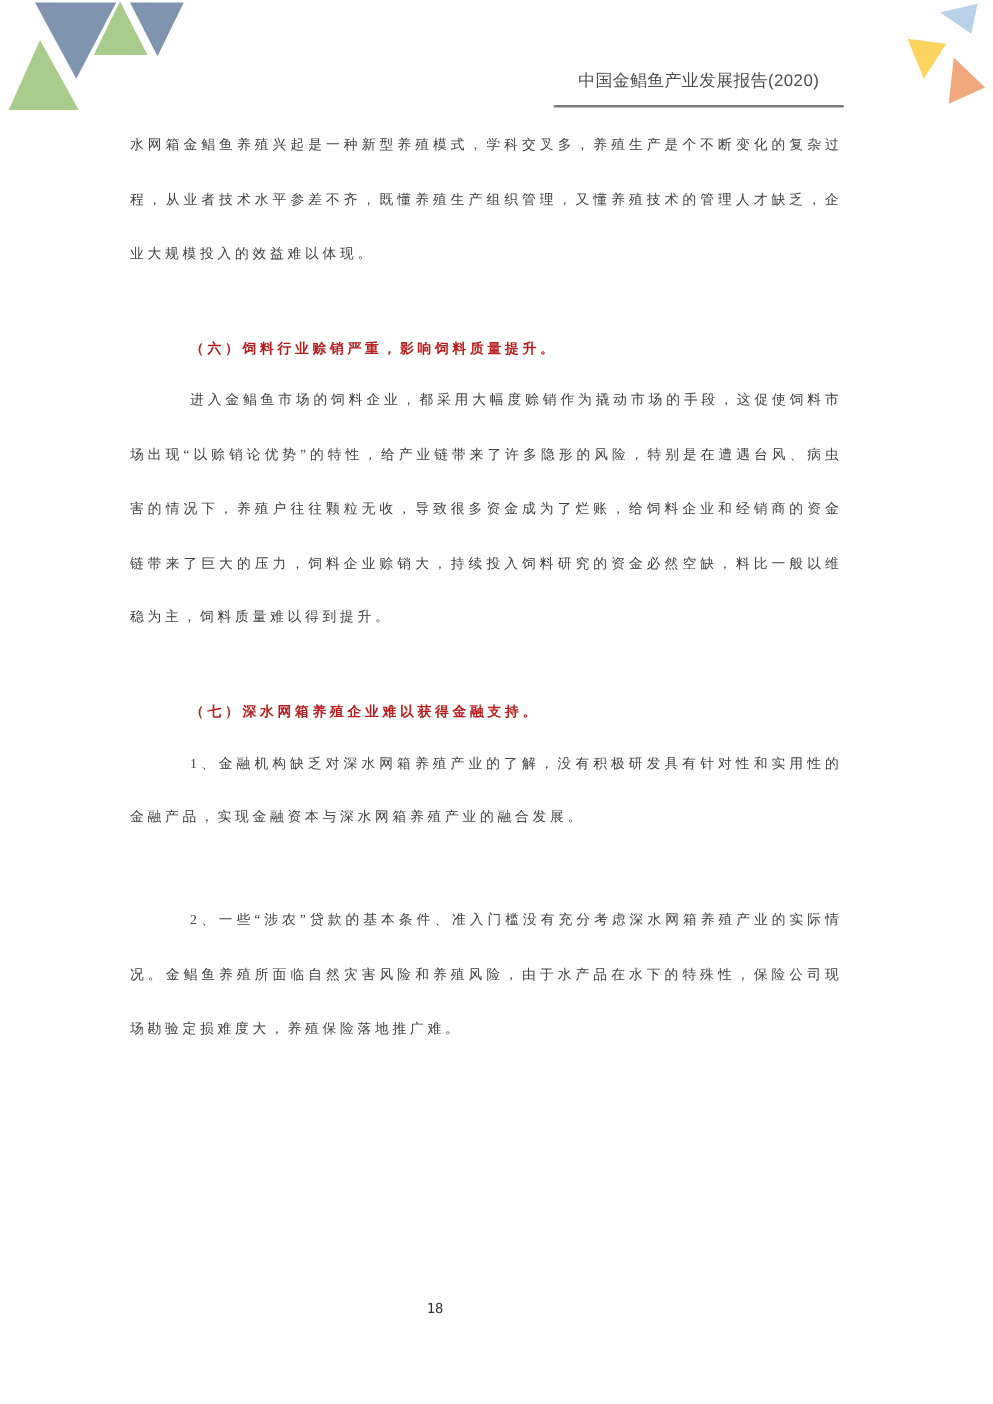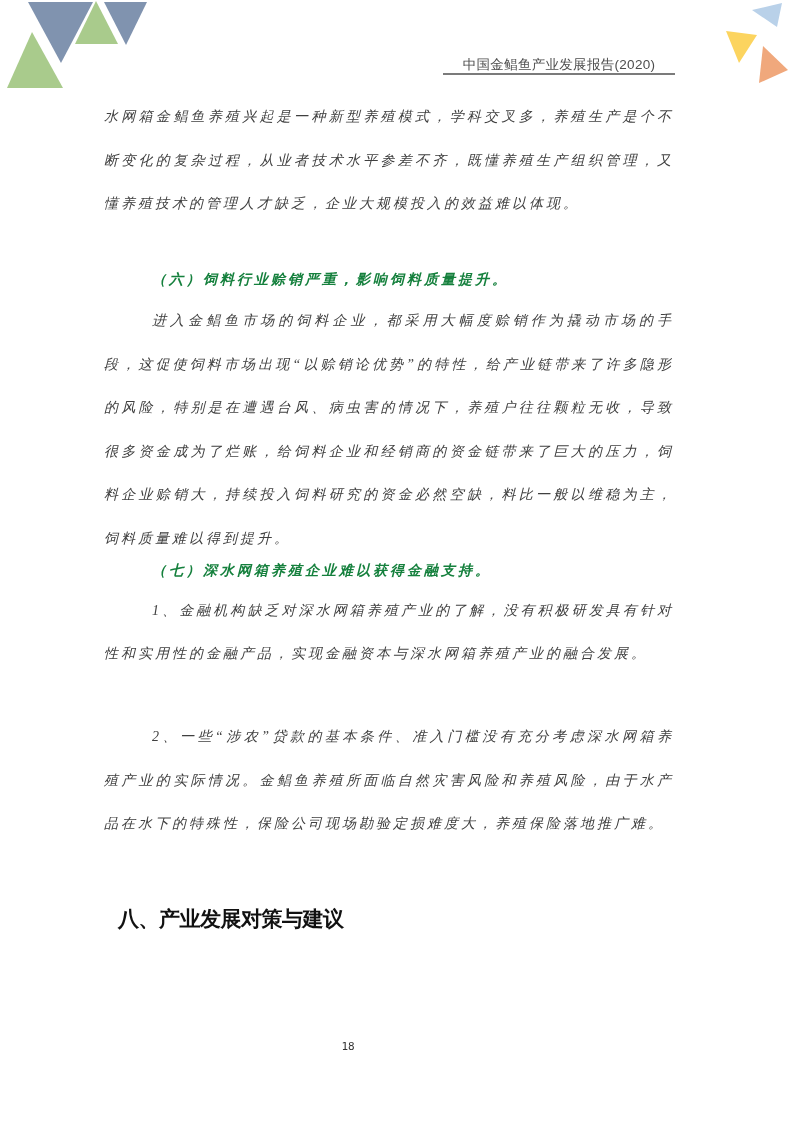--- a/index.html
+++ b/index.html
@@ -6,29 +6,29 @@
   .page {
     position:relative; width:794px; height:1123px; background:#ffffff;
     overflow:hidden; font-family:"Liberation Serif","DejaVu Serif",serif;
   }
   .logo-left { position:absolute; left:0; top:0; width:150px; height:95px; }
   .logo-right { position:absolute; left:710px; top:0; width:84px; height:95px; }
   .header {
     position:absolute; left:443px; top:56px; width:232px;
     text-align:center; font-family:"Liberation Sans","DejaVu Sans",sans-serif;
     font-size:13.5px; line-height:17px; letter-spacing:0.3px; color:#4d4d4d;
-    border-bottom:2px solid #7b7b7b;
+    padding-bottom:11px; border-bottom:2px solid #7b7b7b;
   }
   .block {
     position:absolute; left:104px; width:570px;
-    font-size:14px; line-height:43.5px; letter-spacing:3px;
-    color:#404040; text-align:justify; text-align-last:left;font-style:italic;
+    font-size:11px; line-height:43.5px; letter-spacing:3px;
+    color:#404040; text-align:justify; text-align-last:left;
   }
   .indent { text-indent:48px; }
-  .bold-heading { font-weight:bold; color:#15803d; }
+  .bold-heading { font-weight:bold; color:#b91c1c; }
   .p1 { top:95px; }
   .h6 { top:258px; }
   .p2 { top:299px; }
   .h7 { top:549px; }
   .p3 { top:590px; line-height:42.5px; }
   .p4 { top:715px; }
   .section-heading {
     position:absolute; left:104px; top:903px; width:570px;
     font-family:"Liberation Sans","DejaVu Sans",sans-serif;
     font-weight:bold; font-size:21px; letter-spacing:-0.5px;
@@ -70,18 +70,17 @@
   <div class="block h6 indent bold-heading">（六）饲料行业赊销严重，影响饲料质量提升。</div>
 
   <div class="block p2 indent">进入金鲳鱼市场的饲料企业，都采用大幅度赊销作为撬动市场的手段，这促使饲料市场出现“以赊销论优势”的特性，给产业链带来了许多隐形的风险，特别是在遭遇台风、病虫害的情况下，养殖户往往颗粒无收，导致很多资金成为了烂账，给饲料企业和经销商的资金链带来了巨大的压力，饲料企业赊销大，持续投入饲料研究的资金必然空缺，料比一般以维稳为主，饲料质量难以得到提升。</div>
 
   <div class="block h7 indent bold-heading">（七）深水网箱养殖企业难以获得金融支持。</div>
 
   <div class="block p3 indent">1、金融机构缺乏对深水网箱养殖产业的了解，没有积极研发具有针对性和实用性的金融产品，实现金融资本与深水网箱养殖产业的融合发展。</div>
 
   <div class="block p4 indent">2、一些“涉农”贷款的基本条件、准入门槛没有充分考虑深水网箱养殖产业的实际情况。金鲳鱼养殖所面临自然灾害风险和养殖风险，由于水产品在水下的特殊性，保险公司现场勘验定损难度大，养殖保险落地推广难。</div>
 
-  <div class="section-heading">八、产业发展对策与建议</div>
 
 
   <div class="page-number">18</div>
 
 </div>
 
 </body></html>

